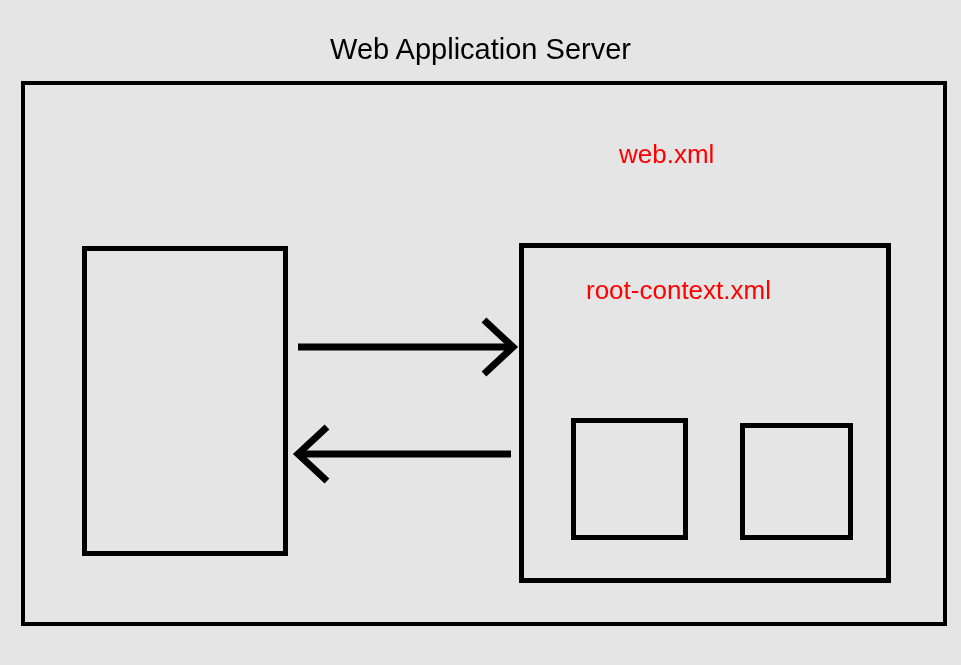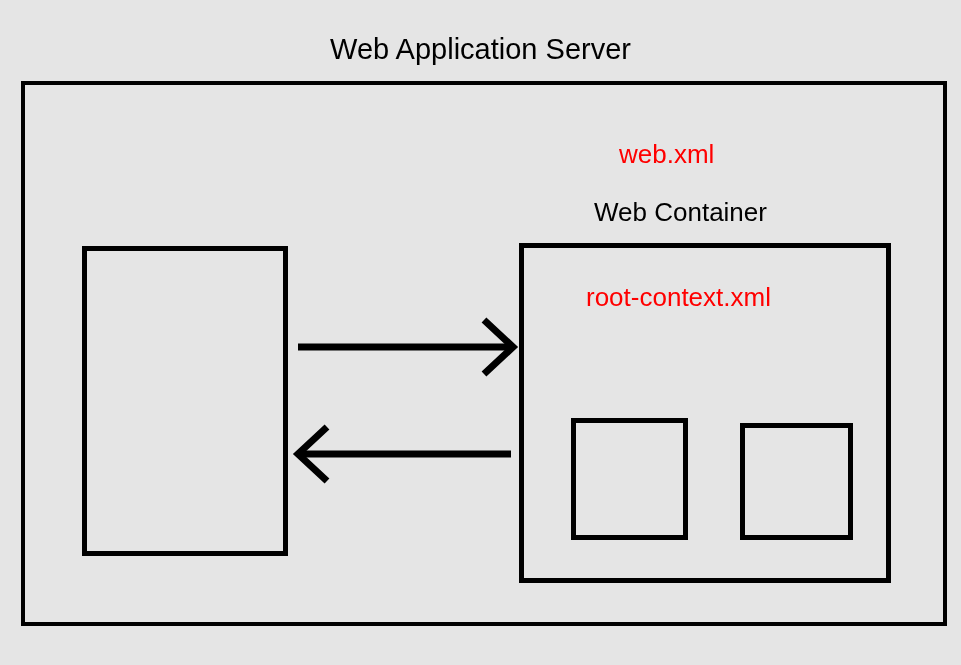--- a/index.html
+++ b/index.html
@@ -76,21 +76,21 @@
     left: 519px;
     top: 243px;
     width: 372px;
     height: 340px;
     border: 5px solid #000000;
     box-sizing: border-box;
     background: transparent;
   }
   #root-context-label {
     left: 586px;
-    top: 284px;
+    top: 277px;
     font-size: 26px;
   }
   #servlet-context-label {
     left: 545px;
     top: 373px;
     font-size: 26px;
   }
   #inner-box-left {
     position: absolute;
     left: 571px;
@@ -135,21 +135,20 @@
 <div id="canvas">
 
   <div class="label" id="title">Web Application Server</div>
 
   <div id="was-frame"></div>
 
   <div id="web-server-box"></div>
 
   <div class="label label-red" id="web-xml-label">web.xml</div>
 
-  <div class="label" id="web-container-label">Web Container</div>
   <div id="web-container-box"></div>
 
   <div class="label label-red" id="root-context-label">root-context.xml</div>
 
 
   <div id="inner-box-left"></div>
   <div id="inner-box-right"></div>
 
   <svg class="arrow-svg" id="arrow-request" viewBox="0 0 235 70">
     <line x1="8" y1="32" x2="218" y2="32" stroke="#000000" stroke-width="7" stroke-linecap="butt"></line>

